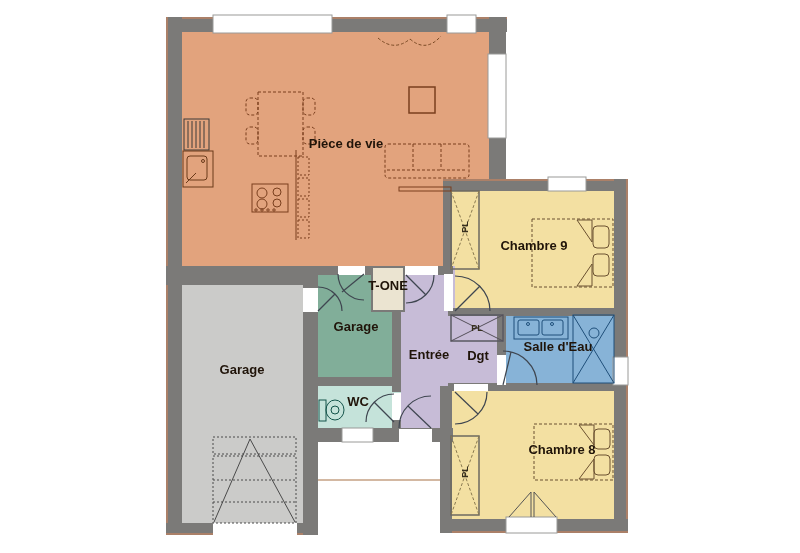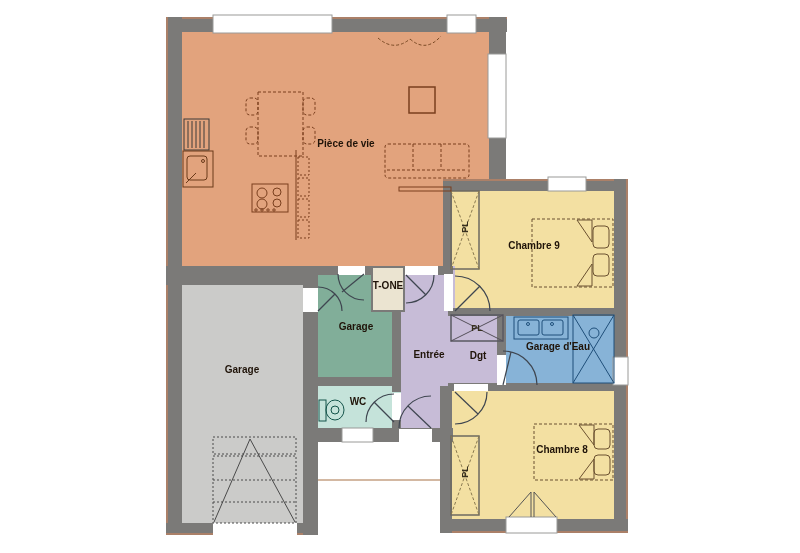--- a/index.html
+++ b/index.html
@@ -13,21 +13,21 @@
   .room-mint{background:#c5e3da;}
   .room-lav{background:#c7bcd7;}
   .room-blue{background:#87b3d7;}
   .room-garage{background:#cbcbc9;}
   .tone-box{background:#ebe4d1;border:2px solid #7b7a78;}
   .edge-l{border-left:2px solid #ab8068;}
   .edge-t{border-top:2px solid #ab8068;}
   .edge-r{border-right:2px solid #ab8068;}
   .edge-b{border-bottom:2px solid #ab8068;}
   svg.overlay{position:absolute;left:0;top:0;}
-  .label{position:absolute;transform:translate(-50%,-50%);font-weight:bold;font-size:10px;
+  .label{position:absolute;transform:translate(-50%,-50%);font-weight:bold;font-size:13px;
          color:#201409;white-space:nowrap;z-index:30;}
   .pl-label{font-size:9px;color:#38301f;}
   .rot{transform:translate(-50%,-50%) rotate(-90deg);}
   .z1{z-index:1}.z2{z-index:10}.z3{z-index:15}.z4{z-index:20}
 </style>
 </head>
 <body>
 
 <div class="plan">
 
@@ -227,19 +227,19 @@
     </g>
   </svg>
 
   <div class="label" style="left:346px;top:143px">Pièce de vie</div>
   <div class="label" style="left:534px;top:245px">Chambre 9</div>
   <div class="label" style="left:242px;top:369px">Garage</div>
   <div class="label" style="left:356px;top:326px">Garage</div>
   <div class="label" style="left:388px;top:285px">T-ONE</div>
   <div class="label" style="left:429px;top:354px">Entrée</div>
   <div class="label" style="left:478px;top:355px">Dgt</div>
-  <div class="label" style="left:558px;top:346px">Garage d'Eau</div>
+  <div class="label" style="left:558px;top:346px">Salle d'Eau</div>
   <div class="label" style="left:358px;top:401px">WC</div>
   <div class="label" style="left:562px;top:449px">Chambre 8</div>
   <div class="label pl-label rot" style="left:465px;top:227px">PL</div>
   <div class="label pl-label" style="left:477px;top:328px">PL</div>
   <div class="label pl-label rot" style="left:465px;top:472px">PL</div>
 </div>
 
 </body></html>

